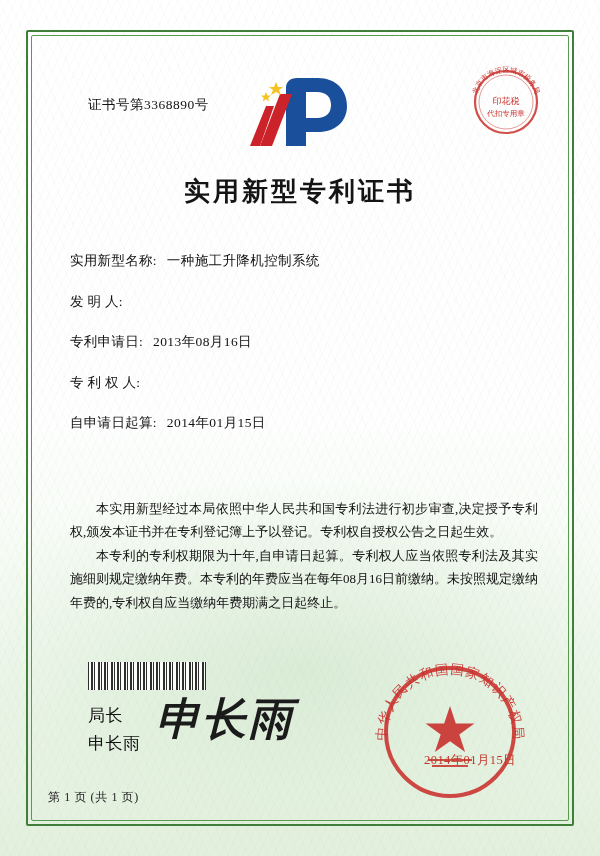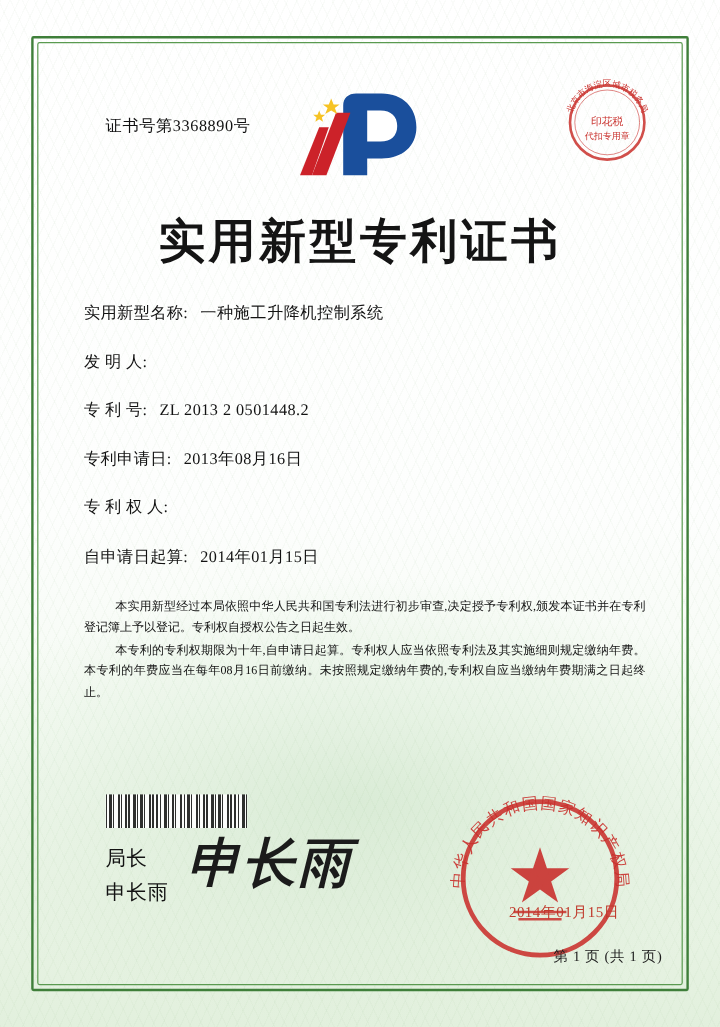--- a/index.html
+++ b/index.html
@@ -91,21 +91,21 @@
     width: 84px;
     height: 84px;
   }
 
   .title {
     position: absolute;
     left: 0;
     right: 0;
     top: 122px;
     text-align: center;
-    font-size: 39px;
+    font-size: 26px;
     font-weight: bold;
     letter-spacing: 3px;
     color: #141414;
     font-family: "Liberation Serif", "DejaVu Serif", serif;
   }
 
   
   .fields {
     position: absolute;
     left: 22px;
@@ -129,21 +129,21 @@
     margin-left: 10px;
     letter-spacing: 0.4px;
   }
 
   
   .body-text {
     position: absolute;
     left: 22px;
     right: 14px;
     top: 445px;
-    font-size: 10px;
+    font-size: 13px;
     line-height: 1.78;
     text-align: justify;
     color: #131313;
   }
   .body-text p {
     margin: 0 0 1px 0;
     text-indent: 26px;
   }
 
   
@@ -201,21 +201,21 @@
     color: #c0392b;
     letter-spacing: 0.4px;
     font-family: "Liberation Serif", "DejaVu Serif", serif;
   }
 
   .footer {
     position: absolute;
     left: 0;
     right: 0;
     bottom: 2px;
-    text-align: right;
+    text-align: left;
     font-size: 12px;
     color: #1d1d1d;
     letter-spacing: 0.6px;
   }
 
   .ring-text {
     font-size: 7.2px;
     letter-spacing: 0;
     fill: #c9302c;
     font-family: "Liberation Sans", sans-serif;
@@ -263,24 +263,20 @@
 
     <div class="title">实用新型专利证书</div>
 
     <div class="fields">
       <div class="field-row">
         <span class="field-label">实用新型名称:</span>
         <span class="field-value">一种施工升降机控制系统</span>
       </div>
       <div class="field-row">
         <span class="field-label">发 明 人:</span>
-      </div>
-      <div class="field-row">
-        <span class="field-label">专 利 号:</span>
-        <span class="field-value">ZL 2013 2 0501448.2</span>
       </div>
       <div class="field-row">
         <span class="field-label">专利申请日:</span>
         <span class="field-value">2013年08月16日</span>
       </div>
       <div class="field-row">
         <span class="field-label">专 利 权 人:</span>
       </div>
       <div class="field-row">
         <span class="field-label">自申请日起算:</span>

